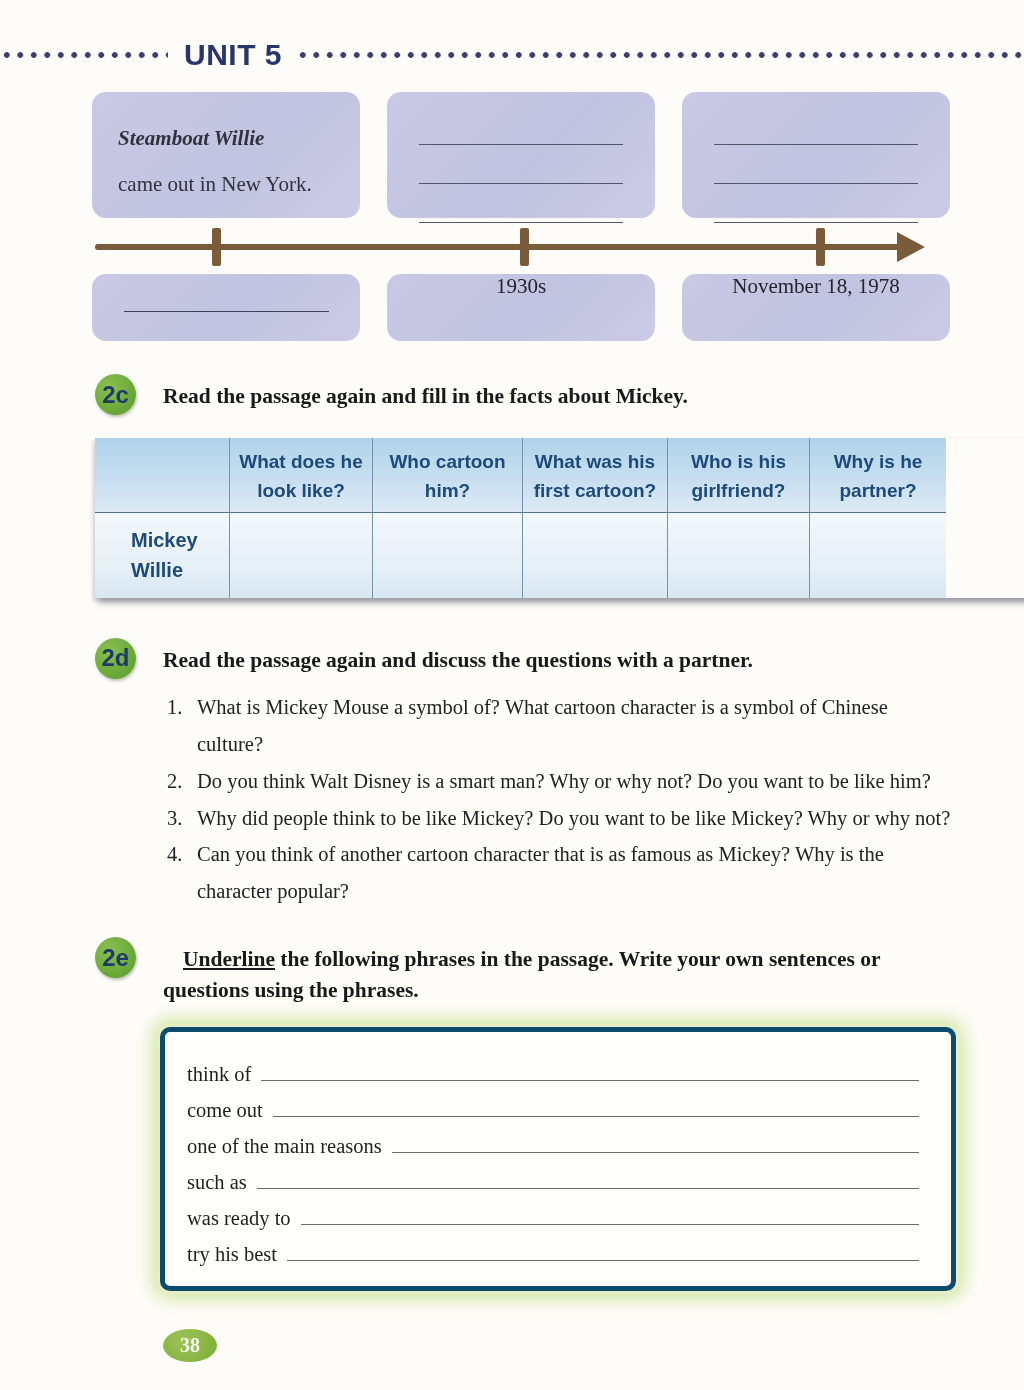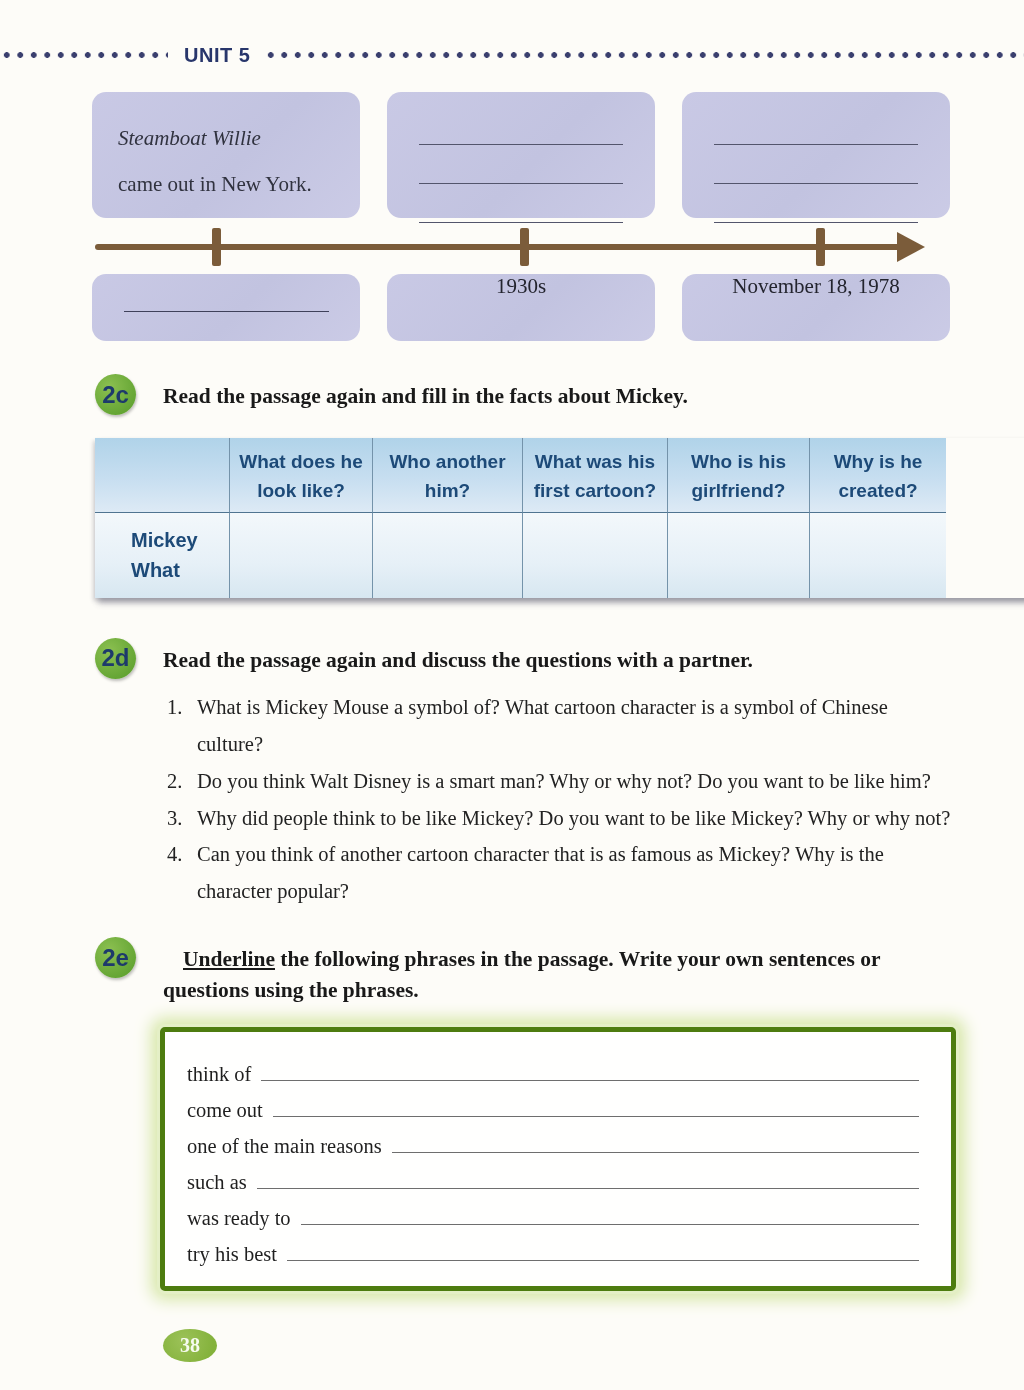--- a/index.html
+++ b/index.html
@@ -13,33 +13,33 @@
   .unit-header { display:flex; align-items:center; margin-top:44px; height:22px; }
   .dots {
     height:8px; align-self:center;
     background-image:radial-gradient(circle, #3a3f6e 2.6px, transparent 3.1px);
     background-size:13.5px 8px; background-position:left center; background-repeat:repeat-x;
   }
   .dots-left { width:168px; }
   .dots-right { flex:1; margin-left:14px; }
   .unit-title {
     margin-left:16px; font-family:"Liberation Sans", sans-serif;
-    font-weight:bold; font-size:20px; color:#28366b; letter-spacing:0.5px;
+    font-weight:bold; font-size:30px; color:#28366b; letter-spacing:0.5px;
   }
 
   
   .box-row { display:flex; margin-left:92px; width:858px; gap:27px; }
   .top-boxes { margin-top:26px; }
   .lav-box {
     width:268px; border-radius:14px;
     background:linear-gradient(135deg,#c9c9e5 0%, #c2c3e0 55%, #cbcbe6 100%);
   }
   .tall { height:126px; }
   .event-box { padding:34px 0 0 26px; }
-  .event-title { font-style:italic; font-weight:400; font-size:21px; color:#30323f; }
+  .event-title { font-style:italic; font-weight:700; font-size:21px; color:#30323f; }
   .event-text { font-size:21px; margin-top:21px; color:#30323f; }
   .blank-stack { padding-top:27px; }
   .bl { width:76%; margin:0 auto; height:39px; border-bottom:1.6px solid #53556c; }
   .bl:first-child { height:26px; }
 
   
   .arrow-wrap { position:relative; margin:8px 0 0 95px; width:826px; height:42px; }
   .arrow-line {
     position:absolute; left:0; right:14px; top:18px; height:6px;
     background:#7b5c3a; border-radius:3px;
@@ -98,21 +98,21 @@
   
   .questions { margin:10px 0 0 167px; width:790px; }
   .q { display:flex; font-size:20.5px; line-height:1.8; color:#222; }
   .q-num { width:30px; flex:0 0 auto; }
   .q-text { flex:1; }
 
   
   .sec2e .sec-title { max-width:730px; }
   .phrase-box {
     margin:20px 16px 0 160px; width:796px;
-    background:#fffffe; border:5px solid #4d7c0f; border-radius:5px;
+    background:#fffffe; border:5px solid #0c4a6e; border-radius:10px;
     box-shadow:0 0 0 3px #e4efc6, 0 0 16px 9px #d7e7a9;
     padding:18px 28px 20px 22px;
   }
   .phrase-row { display:flex; align-items:flex-end; height:36px; }
   .phrase { font-size:20.5px; color:#1f1f1f; white-space:nowrap; }
   .fill-line { flex:1; margin:0 4px 5px 10px; border-bottom:1.5px solid #6e6e6e; }
 
   
   .page-num {
     margin:38px 0 0 163px; width:54px; height:33px; border-radius:50%;
@@ -170,27 +170,27 @@
   </div>
 
   <div class="section-head" style="margin-top:33px;">
     <div class="badge">2c</div>
     <div class="sec-title">Read the passage again and fill in the facts about Mickey.</div>
   </div>
 
   <div class="ftable">
     <div class="th cell-line"></div>
     <div class="th cell-line">What does he look like?</div>
-    <div class="th cell-line">Who another him?</div>
+    <div class="th cell-line">Who cartoon him?</div>
     <div class="th cell-line">What was his first cartoon?</div>
     <div class="th cell-line">Who is his girlfriend?</div>
-    <div class="th">Why is he created?</div>
+    <div class="th">Why is he partner?</div>
 
     <div class="td cell-line">
-      <div class="row-label">Mickey What</div>
+      <div class="row-label">Mickey Willie</div>
     </div>
     <div class="td cell-line"></div>
     <div class="td cell-line"></div>
     <div class="td cell-line"></div>
     <div class="td cell-line"></div>
     <div class="td"></div>
   </div>
 
   <div class="section-head" style="margin-top:40px;">
     <div class="badge">2d</div>

